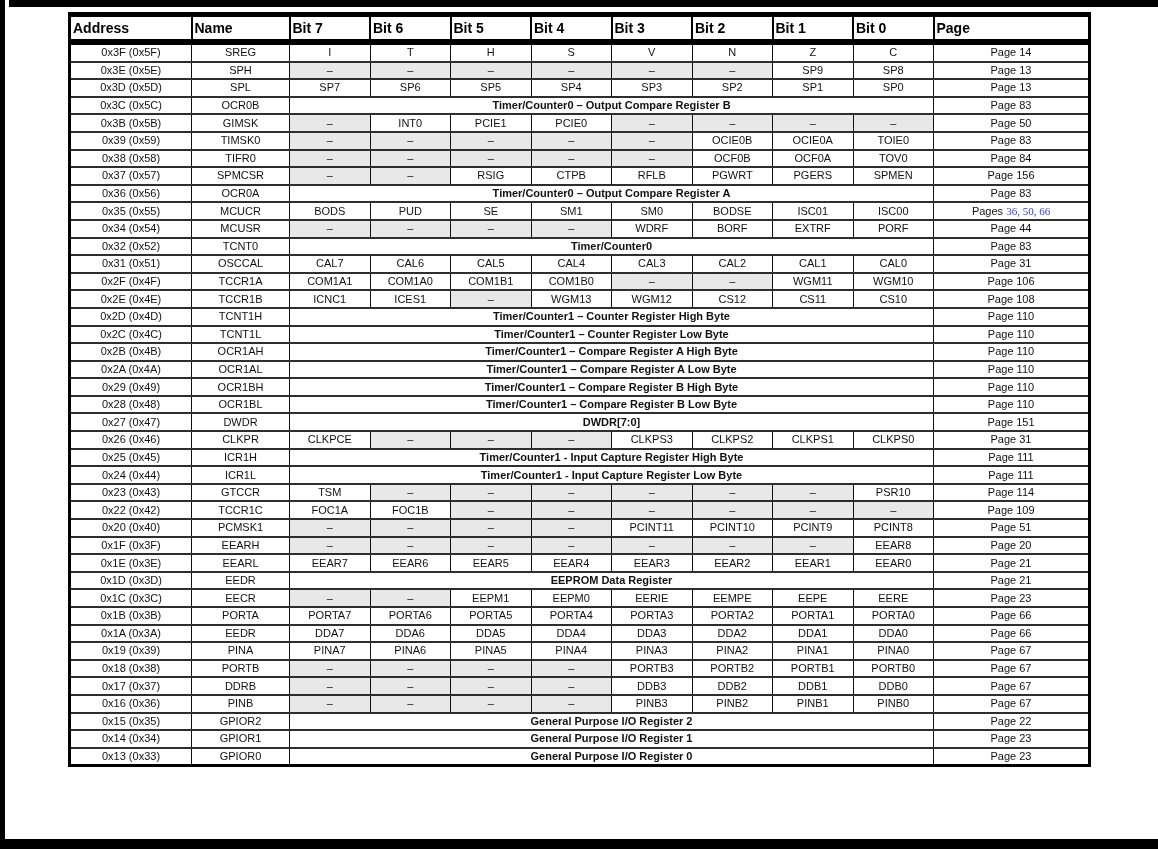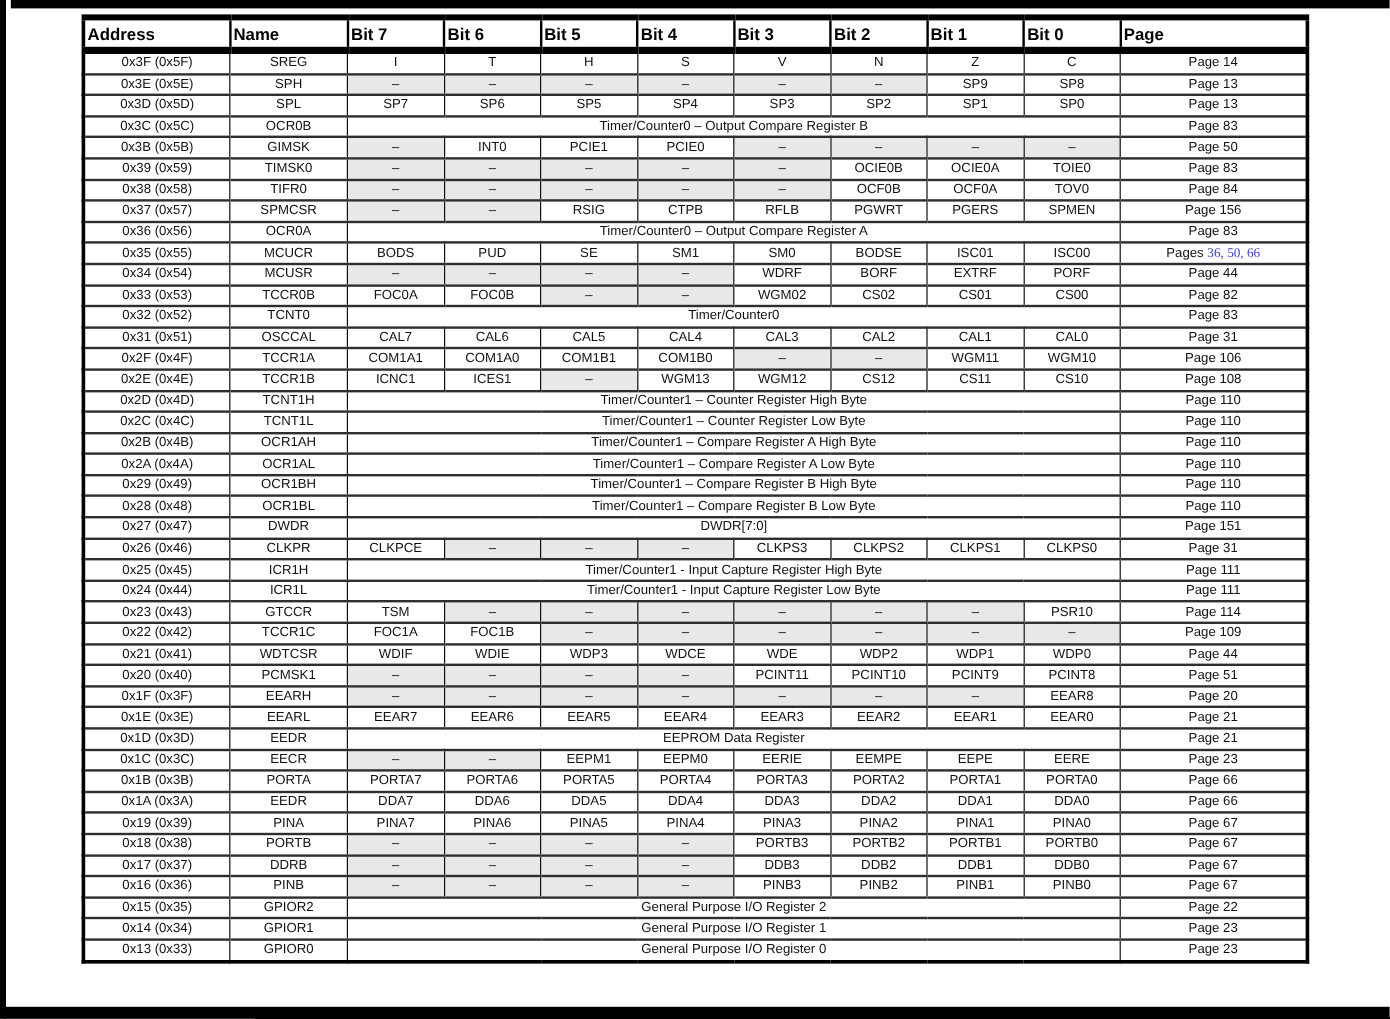--- a/index.html
+++ b/index.html
@@ -24,21 +24,21 @@
     height: 22px; padding: 0 2px; text-align: left; white-space: nowrap; overflow: hidden;
   }
   table.regs td {
     border-left: 1px solid #101010; border-right: 1px solid #101010;
     border-top: 2px solid #2e2e2e; border-bottom: 2px solid #2e2e2e;
     height: 15.6px; line-height: 15px; padding: 0 1px;
     font-size: 11px; color: #111; text-align: center;
     white-space: nowrap; overflow: hidden;
   }
   td.dash { background: #e8e8e8; color: #3a3a3a; font-size: 10px; }
-  td.span-cell { font-size: 11px; }
+  td.span-cell { font-size: 11px; font-weight: bold; }
   span.page-link { cursor: pointer; }
 </style>
 </head>
 <body>
 
 <div class="frame-top"></div>
 <div class="frame-left"></div>
 <div class="frame-bottom"></div>
 
 <div class="table-wrap">
@@ -195,33 +195,20 @@
           <td class="dash">–</td>
           <td class="dash">–</td>
           <td class="dash">–</td>
           <td>WDRF</td>
           <td>BORF</td>
           <td>EXTRF</td>
           <td>PORF</td>
           <td>Page 44</td>
         </tr>
         <tr>
-          <td>0x33 (0x53)</td>
-          <td>TCCR0B</td>
-          <td>FOC0A</td>
-          <td>FOC0B</td>
-          <td class="dash">–</td>
-          <td class="dash">–</td>
-          <td>WGM02</td>
-          <td>CS02</td>
-          <td>CS01</td>
-          <td>CS00</td>
-          <td>Page 82</td>
-        </tr>
-        <tr>
           <td>0x32 (0x52)</td>
           <td>TCNT0</td>
           <td colspan="8" class="span-cell">Timer/Counter0</td>
           <td>Page 83</td>
         </tr>
         <tr>
           <td>0x31 (0x51)</td>
           <td>OSCCAL</td>
           <td>CAL7</td>
           <td>CAL6</td>
@@ -346,33 +333,20 @@
           <td>FOC1B</td>
           <td class="dash">–</td>
           <td class="dash">–</td>
           <td class="dash">–</td>
           <td class="dash">–</td>
           <td class="dash">–</td>
           <td class="dash">–</td>
           <td>Page 109</td>
         </tr>
         <tr>
-          <td>0x21 (0x41)</td>
-          <td>WDTCSR</td>
-          <td>WDIF</td>
-          <td>WDIE</td>
-          <td>WDP3</td>
-          <td>WDCE</td>
-          <td>WDE</td>
-          <td>WDP2</td>
-          <td>WDP1</td>
-          <td>WDP0</td>
-          <td>Page 44</td>
-        </tr>
-        <tr>
           <td>0x20 (0x40)</td>
           <td>PCMSK1</td>
           <td class="dash">–</td>
           <td class="dash">–</td>
           <td class="dash">–</td>
           <td class="dash">–</td>
           <td>PCINT11</td>
           <td>PCINT10</td>
           <td>PCINT9</td>
           <td>PCINT8</td>

